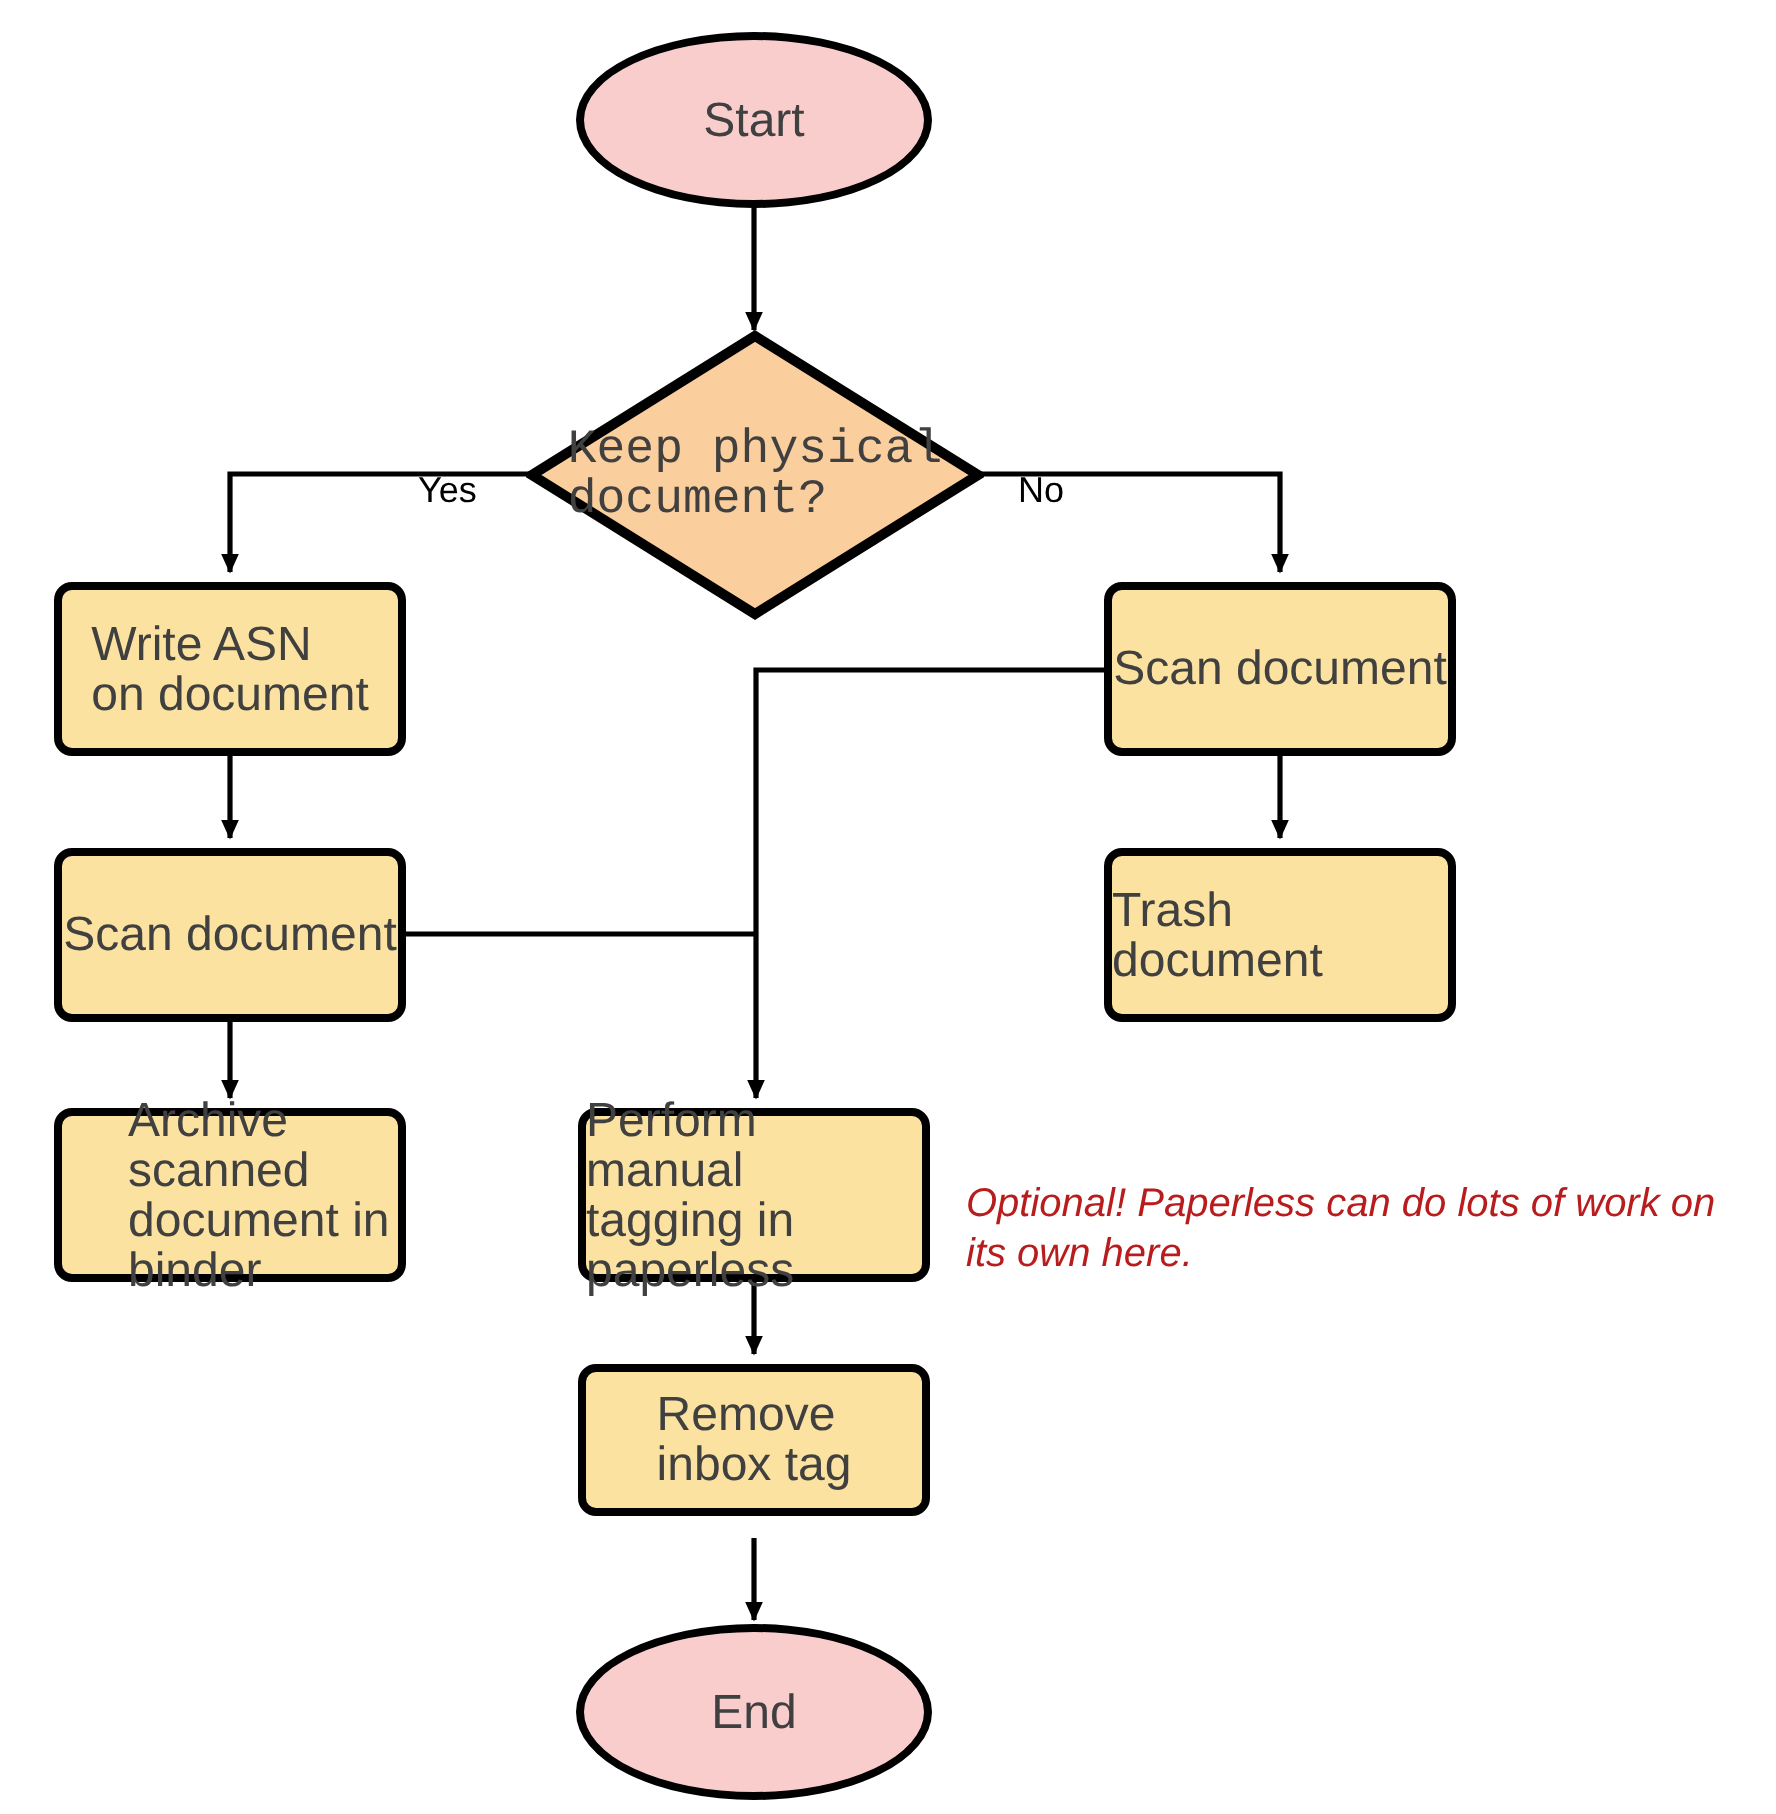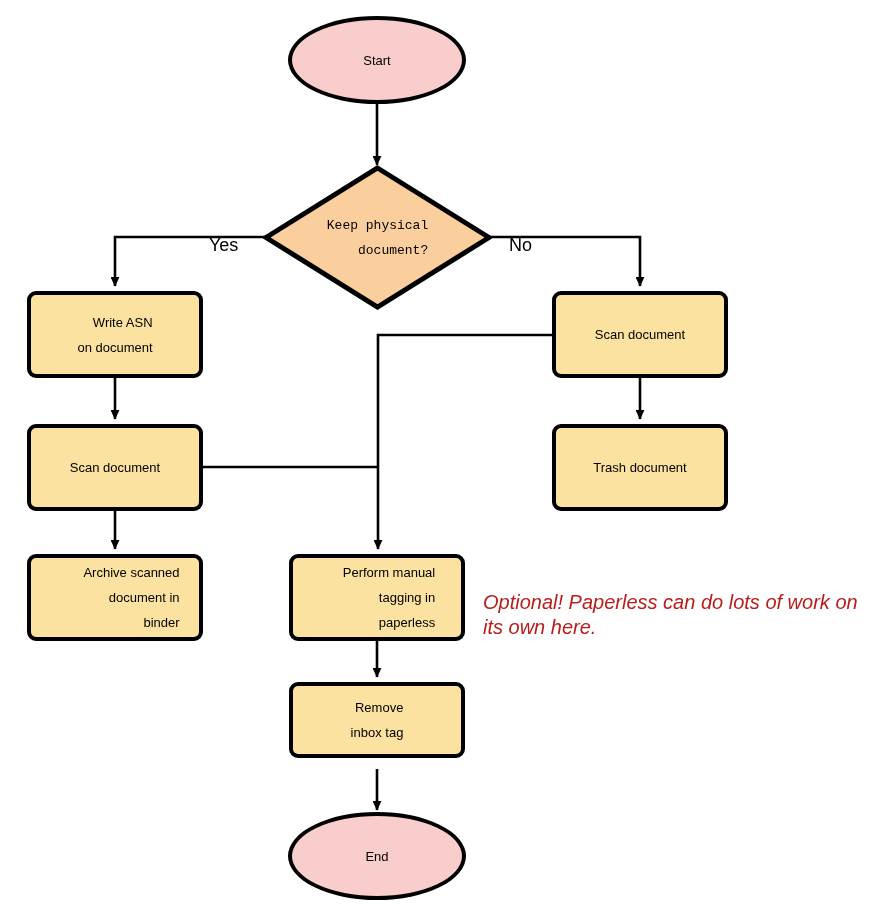--- a/index.html
+++ b/index.html
@@ -24,23 +24,23 @@
     top: 0;
     width: 888px;
     height: 907px;
   }
   .node {
     position: absolute;
     box-sizing: border-box;
     display: flex;
     align-items: center;
     justify-content: center;
-    text-align: right;
-    color: #000000;
-    font-size: 13px;
+    text-align: left;
+    color: #404040;
+    font-size: 24px;
     line-height: 25px;
     z-index: 5;
   }
   .node-process {
     background: #fbe2a0;
     border: 4px solid #000000;
     border-radius: 9px;
   }
   .node-terminator {
     background: #facdcd;
@@ -153,21 +153,21 @@
   </div>
 
   <div class="node node-process" style="left:552px; top:291px; width:176px; height:87px;">
     <span>Scan document</span>
   </div>
 
   <div class="node node-process" style="left:552px; top:424px; width:176px; height:87px;">
     <span>Trash document</span>
   </div>
 
-  <div class="node node-process" style="left:289px; top:554px; width:176px; height:87px;padding-left:24px;">
+  <div class="node node-process" style="left:289px; top:554px; width:176px; height:87px;">
     <div>
       <div>Perform manual</div>
       <div>tagging in</div>
       <div>paperless</div>
     </div>
   </div>
 
   <div class="node node-process" style="left:289px; top:682px; width:176px; height:76px;">
     <div>
       <div>Remove</div>

